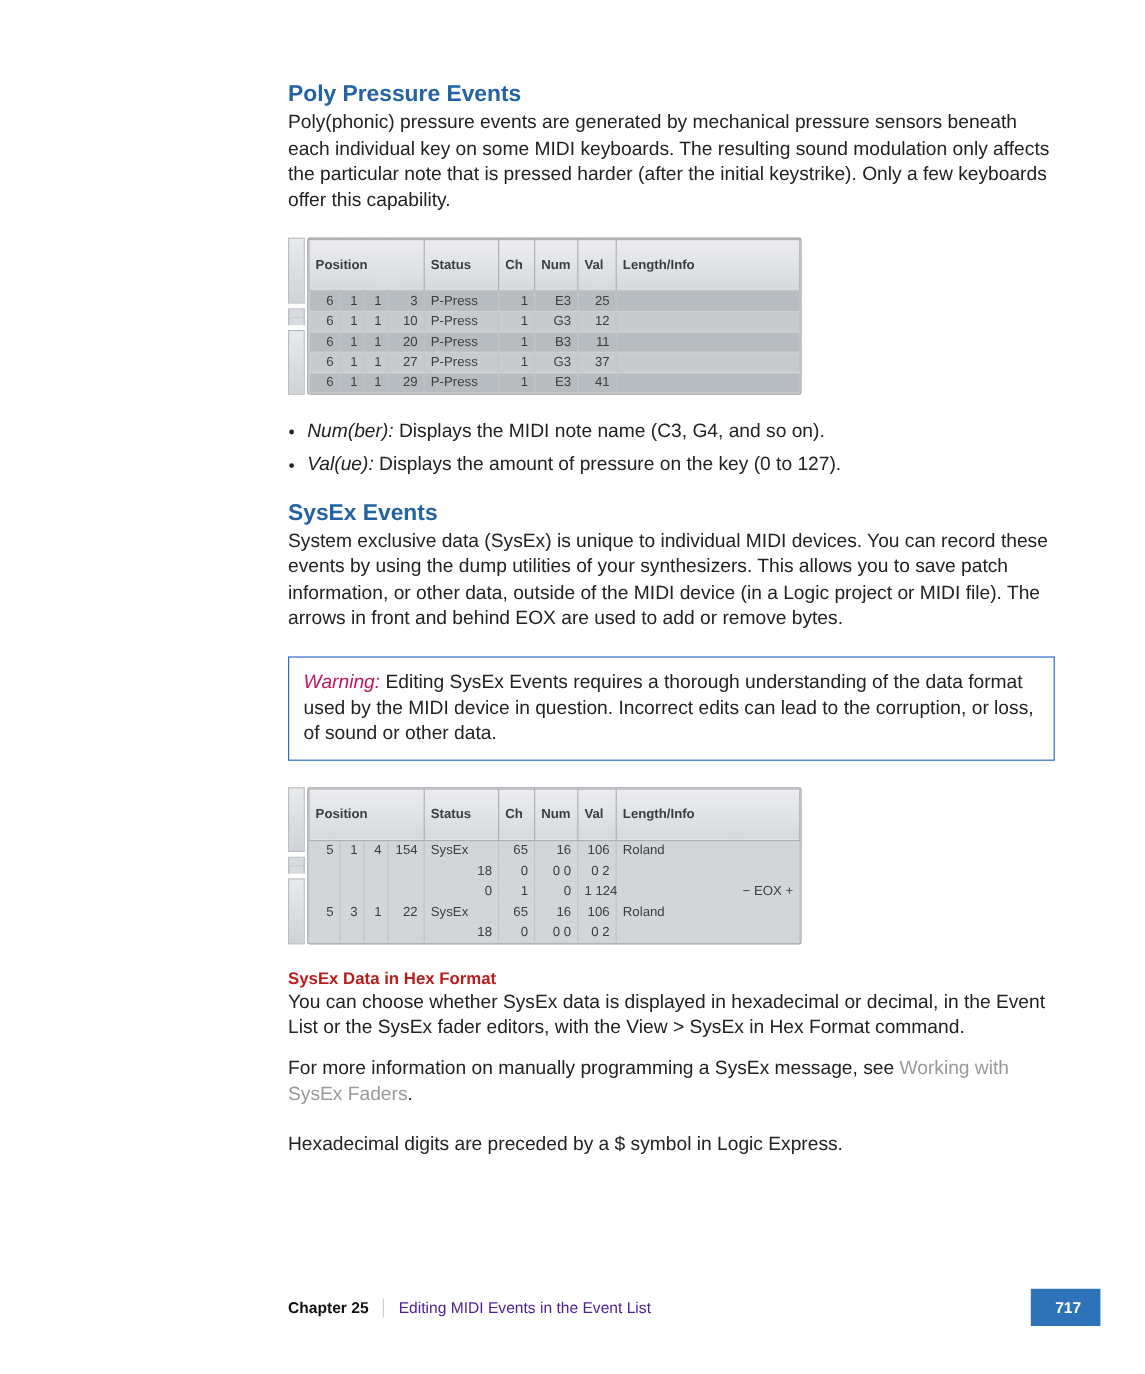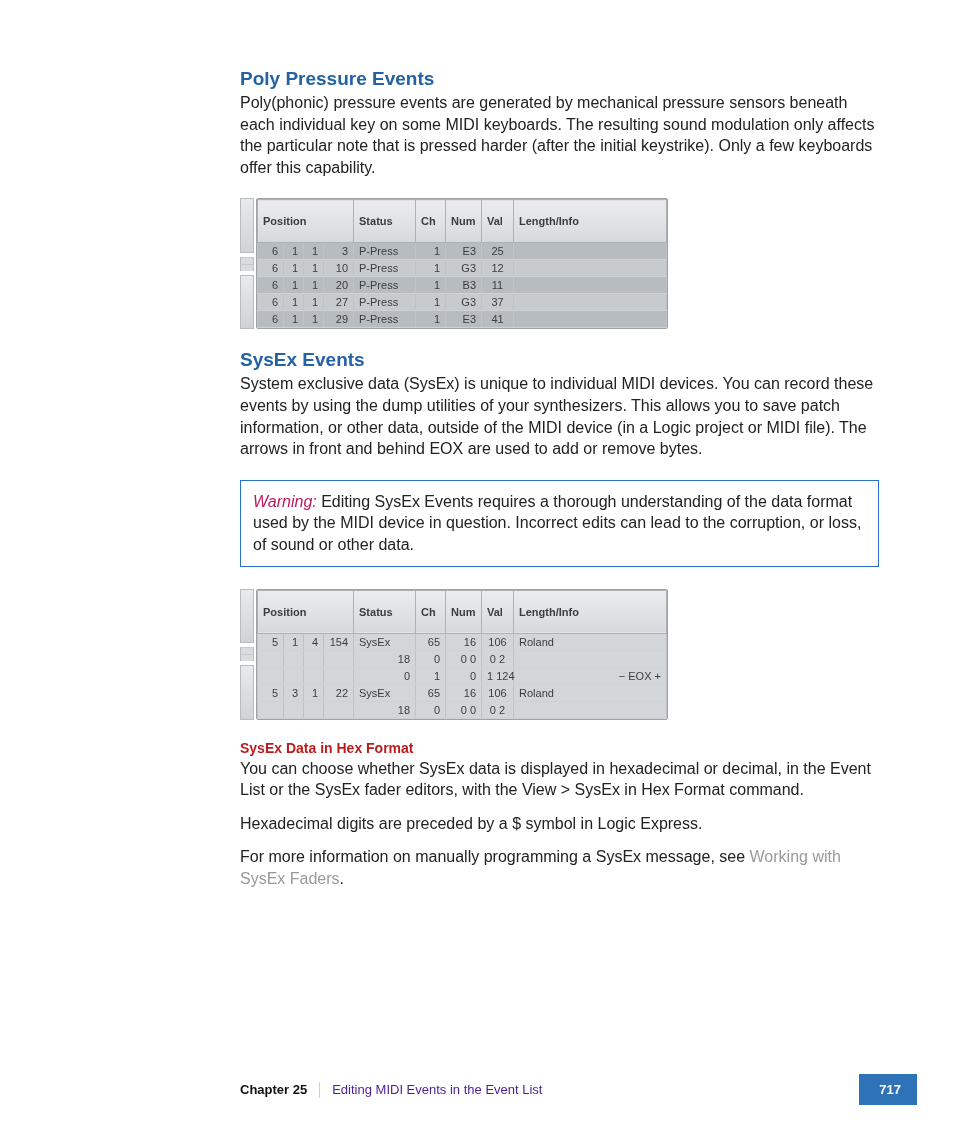--- a/index.html
+++ b/index.html
@@ -31,21 +31,21 @@
   .frame tbody tr.sel td { background:#b7bcc0; }
   .frame tbody tr.alt td { background:#c7cbce; }
   .frame tbody tr.plain td { background:#d3d6d9; }
   .frame .col-pos  { width:26px; text-align:right; }
   .frame .col-pos2 { width:20px; text-align:right; }
   .frame .col-pos3 { width:20px; text-align:right; }
   .frame .col-pos4 { width:30px; text-align:right; }
   .frame .col-status { width:62px; text-align:left; }
   .frame .col-ch  { width:30px; text-align:right; }
   .frame .col-num { width:36px; text-align:right; }
-  .frame .col-val { width:32px; text-align:center; }
+  .frame .col-val { width:32px; text-align:right; }
   .frame .col-info{ text-align:left; }
   .col-info .eox { float:right; color:#3a3d40; }
 
   .footer { display:flex; align-items:center; margin-top:auto; padding-top:40px; font-size:13px; }
   .footer .divider { width:1px; height:16px; background:#ccd0d4; margin:0 12px; }
   .footer .chap { font-weight:700; color:#111; }
   .footer .title { color:#4c1d95; }
   .footer .pagenum { margin-left:auto; background:#2e73b8; color:#fff; padding:8px 16px 8px 20px; font-weight:700; font-size:13px; margin-right:-38px;text-align:center; }
 </style>
 </head>
@@ -143,20 +143,24 @@
           <td class="col-ch">1</td>
           <td class="col-num">E3</td>
           <td class="col-val">41</td>
           <td class="col-info"></td>
         </tr>
       </tbody>
     </table>
     </div>
   </div>
 
+  <ul class="bullets">
+    <li><span class="italic">Num(ber):</span><span>  Displays the MIDI note name (C3, G4, and so on).</span></li>
+    <li><span class="italic">Val(ue):</span><span>  Displays the amount of pressure on the key (0 to 127).</span></li>
+  </ul>
 
   <h3 class="section">SysEx Events</h3>
   <p class="body">System exclusive data (SysEx) is unique to individual MIDI devices. You can record these events by using the dump utilities of your synthesizers. This allows you to save patch information, or other data, outside of the MIDI device (in a Logic project or MIDI file). The arrows in front and behind EOX are used to add or remove bytes.</p>
 
   <div class="warning-box">
     <span class="warning-label">Warning:</span><span>  Editing SysEx Events requires a thorough understanding of the data format used by the MIDI device in question. Incorrect edits can lead to the corruption, or loss, of sound or other data.</span>
   </div>
 
   <div class="table-wrap" style="gap:2px;">
     <div class="gutter">
@@ -248,24 +252,24 @@
           <td class="col-val">0    2</td>
           <td class="col-info"></td>
         </tr>
       </tbody>
     </table>
     </div>
   </div>
 
   <div class="h4">SysEx Data in Hex Format</div>
   <p class="body" style="margin-bottom:12px;">You can choose whether SysEx data is displayed in hexadecimal or decimal, in the Event List or the SysEx fader editors, with the View &gt; SysEx in Hex Format command.</p>
-  <p class="body" style="margin-bottom:12px;">Hexadecimal digits are preceded by a $ symbol in Logic Express.</p>
   <p class="body">
     <span>For more information on manually programming a SysEx message, see </span><a class="linklike">Working with SysEx Faders</a><span>.</span>
   </p>
+  <p class="body" style="margin-bottom:12px;">Hexadecimal digits are preceded by a $ symbol in Logic Express.</p>
 
   </div>
 
   <div class="footer">
     <span class="chap">Chapter 25</span>
     <span class="divider"></span>
     <span class="title">Editing MIDI Events in the Event List</span>
     <span class="pagenum">717</span>
   </div>
 </div>

